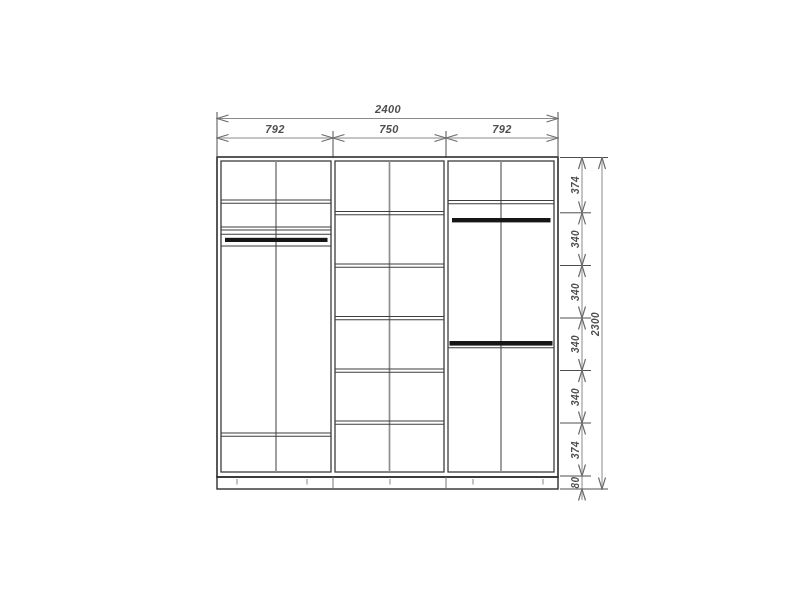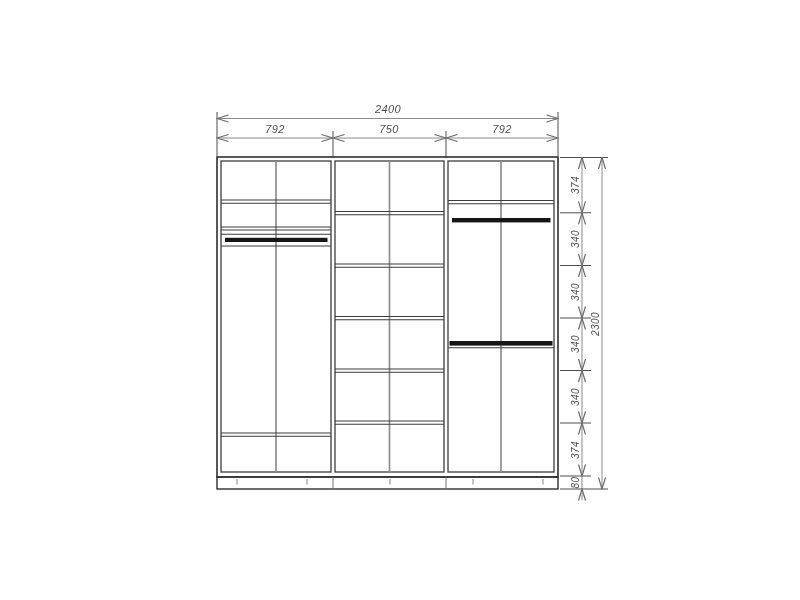--- a/index.html
+++ b/index.html
@@ -7,20 +7,21 @@
     padding: 0;
     background: #ffffff;
   }
   #stage {
     position: relative;
     width: 800px;
     height: 534px;
     background: #ffffff;
     overflow: hidden;
     font-family: "Liberation Sans", sans-serif;
+    font-weight: bold;
   }
   svg text {
     font-family: "Liberation Sans", "DejaVu Sans", sans-serif;
     font-style: italic;
     fill: #4f4f4f;
     letter-spacing: 0.4px;
   }
   .dim-label      { font-size: 11px; }
   .dim-label-side { font-size: 10px; }
 </style>

